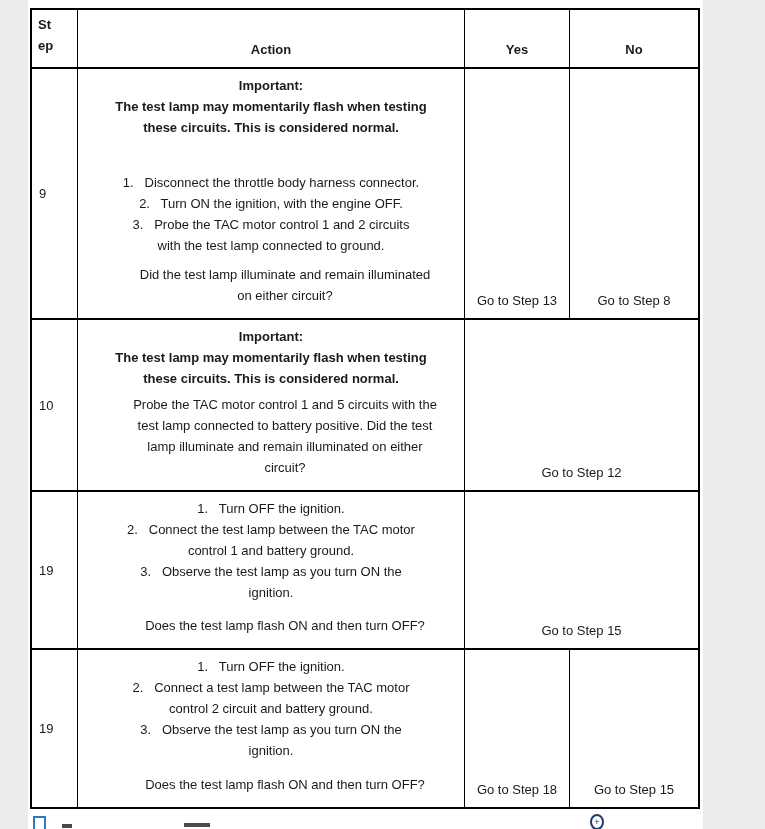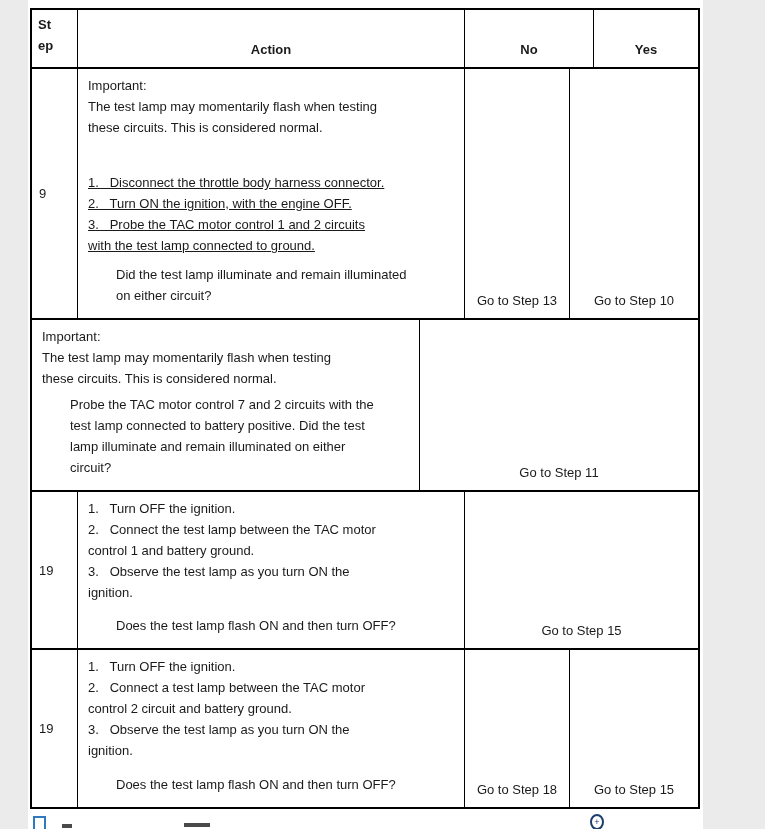--- a/index.html
+++ b/index.html
@@ -21,40 +21,40 @@
     width:670px;
     border:2px solid #000;
     background:#fff;
     font-size:13px; line-height:21px;
   }
   .row { display:flex; align-items:stretch; border-top:2px solid #000; }
   .row:first-child { border-top:none; }
   .cell { border-left:1px solid #000; overflow:hidden; }
   .cell:first-child { border-left:none; }
   .step-col { width:45px; }
-  .action-col { width:387px; }
+  .action-col { width:387px;text-align:center; }
   .yes-col { width:105px; }
   .no-col { flex:1; }
 
   
   .header-row { height:57px; font-weight:bold; }
   .header-step { padding:4px 0 0 6px; white-space:pre-wrap; }
   .header-center { display:flex; align-items:flex-end; justify-content:center; padding-bottom:7px; }
 
   
   .r9 { height:251px; } .r10 { height:172px; } .r11 { height:158px; } .r12 { height:159px; }
   .step-cell { display:flex; align-items:center; padding-left:7px; }
   .action-cell {
     display:flex; flex-direction:column;
     padding:6px 10px 12px 10px;
     white-space:pre-wrap;
   }
-  .important { font-weight:normal; }
+  .important { font-weight:bold; }
   .important:empty, .steps:empty { display:none; }
-  .important:not(:empty) + .steps { margin-top:34px;text-decoration:underline; }
+  .important:not(:empty) + .steps { margin-top:34px; }
   .question { margin-top:auto;margin-left:28px; }
   .go-cell {
     display:flex; align-items:flex-end; justify-content:center;
     padding-bottom:7px; text-align:center;
   }
 
   
   .cut-square {
     position:absolute; left:5px; top:816px;
     width:13px; height:20px;
@@ -75,45 +75,46 @@
 <body>
 
 <div class="page">
 
   <div class="dtable">
 
     <div class="row header-row">
       <div class="cell step-col header-step">St
 ep</div>
       <div class="cell action-col header-center">Action</div>
+      <div class="cell yes-col header-center">Yes</div>
       <div class="cell no-col header-center">No</div>
-      <div class="cell yes-col header-center">Yes</div>
     </div>
 
     <div class="row r9">
       <div class="cell step-col step-cell">9</div>
       <div class="cell action-col action-cell"><div class="important">Important:
 The test lamp may momentarily flash when testing
 these circuits. This is considered normal.</div><div class="steps">1.   Disconnect the throttle body harness connector.
 2.   Turn ON the ignition, with the engine OFF.
 3.   Probe the TAC motor control 1 and 2 circuits
 with the test lamp connected to ground.</div><div class="question">Did the test lamp illuminate and remain illuminated
 on either circuit?</div></div>
       <div class="cell yes-col go-cell">Go to Step 13</div>
-      <div class="cell no-col go-cell">Go to Step 10</div>
+      <div class="cell no-col go-cell">Go to Step 8</div>
     </div>
 
     <div class="row r10">
+      <div class="cell step-col step-cell">10</div>
       <div class="cell action-col action-cell"><div class="important">Important:
 The test lamp may momentarily flash when testing
-these circuits. This is considered normal.</div><div class="question">Probe the TAC motor control 7 and 2 circuits with the
+these circuits. This is considered normal.</div><div class="question">Probe the TAC motor control 1 and 5 circuits with the
 test lamp connected to battery positive. Did the test
 lamp illuminate and remain illuminated on either
 circuit?</div></div>
-      <div class="cell no-col go-cell">Go to Step 11</div>
+      <div class="cell no-col go-cell">Go to Step 12</div>
     </div>
 
     <div class="row r11">
       <div class="cell step-col step-cell">19</div>
       <div class="cell action-col action-cell"><div class="steps">1.   Turn OFF the ignition.
 2.   Connect the test lamp between the TAC motor
 control 1 and battery ground.
 3.   Observe the test lamp as you turn ON the
 ignition.</div><div class="question">Does the test lamp flash ON and then turn OFF?</div></div>
       <div class="cell no-col go-cell">Go to Step 15</div>

